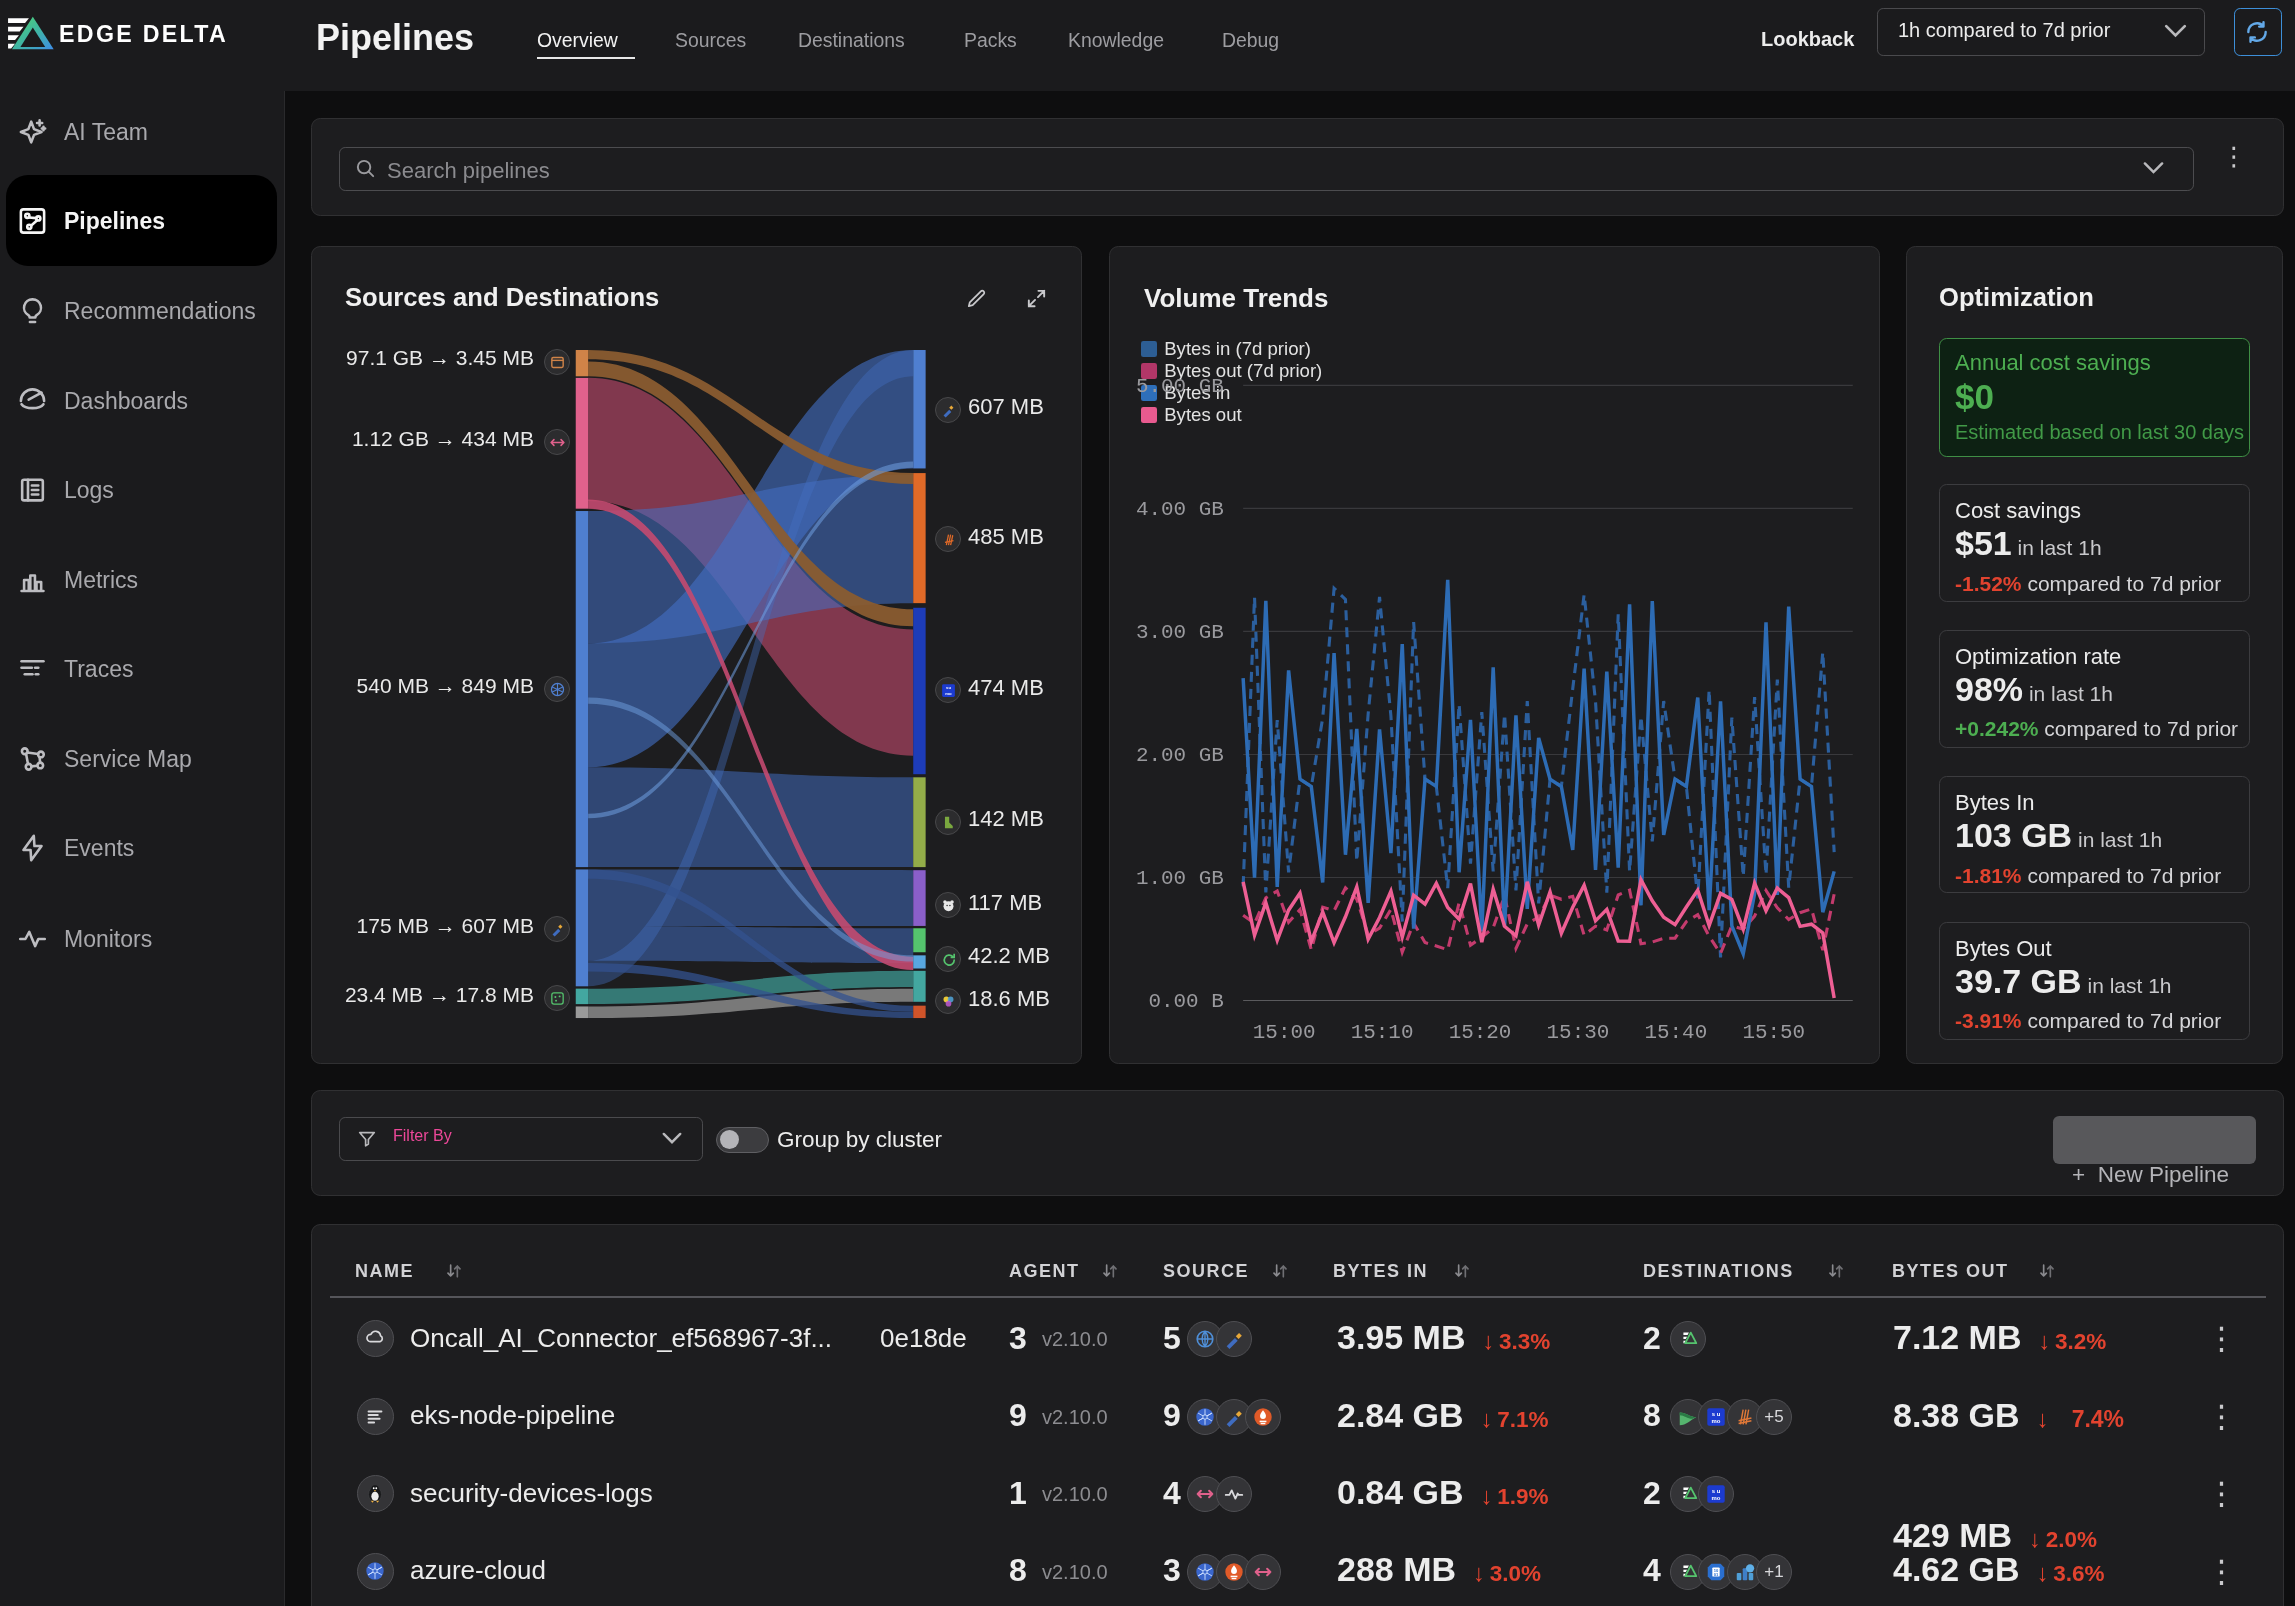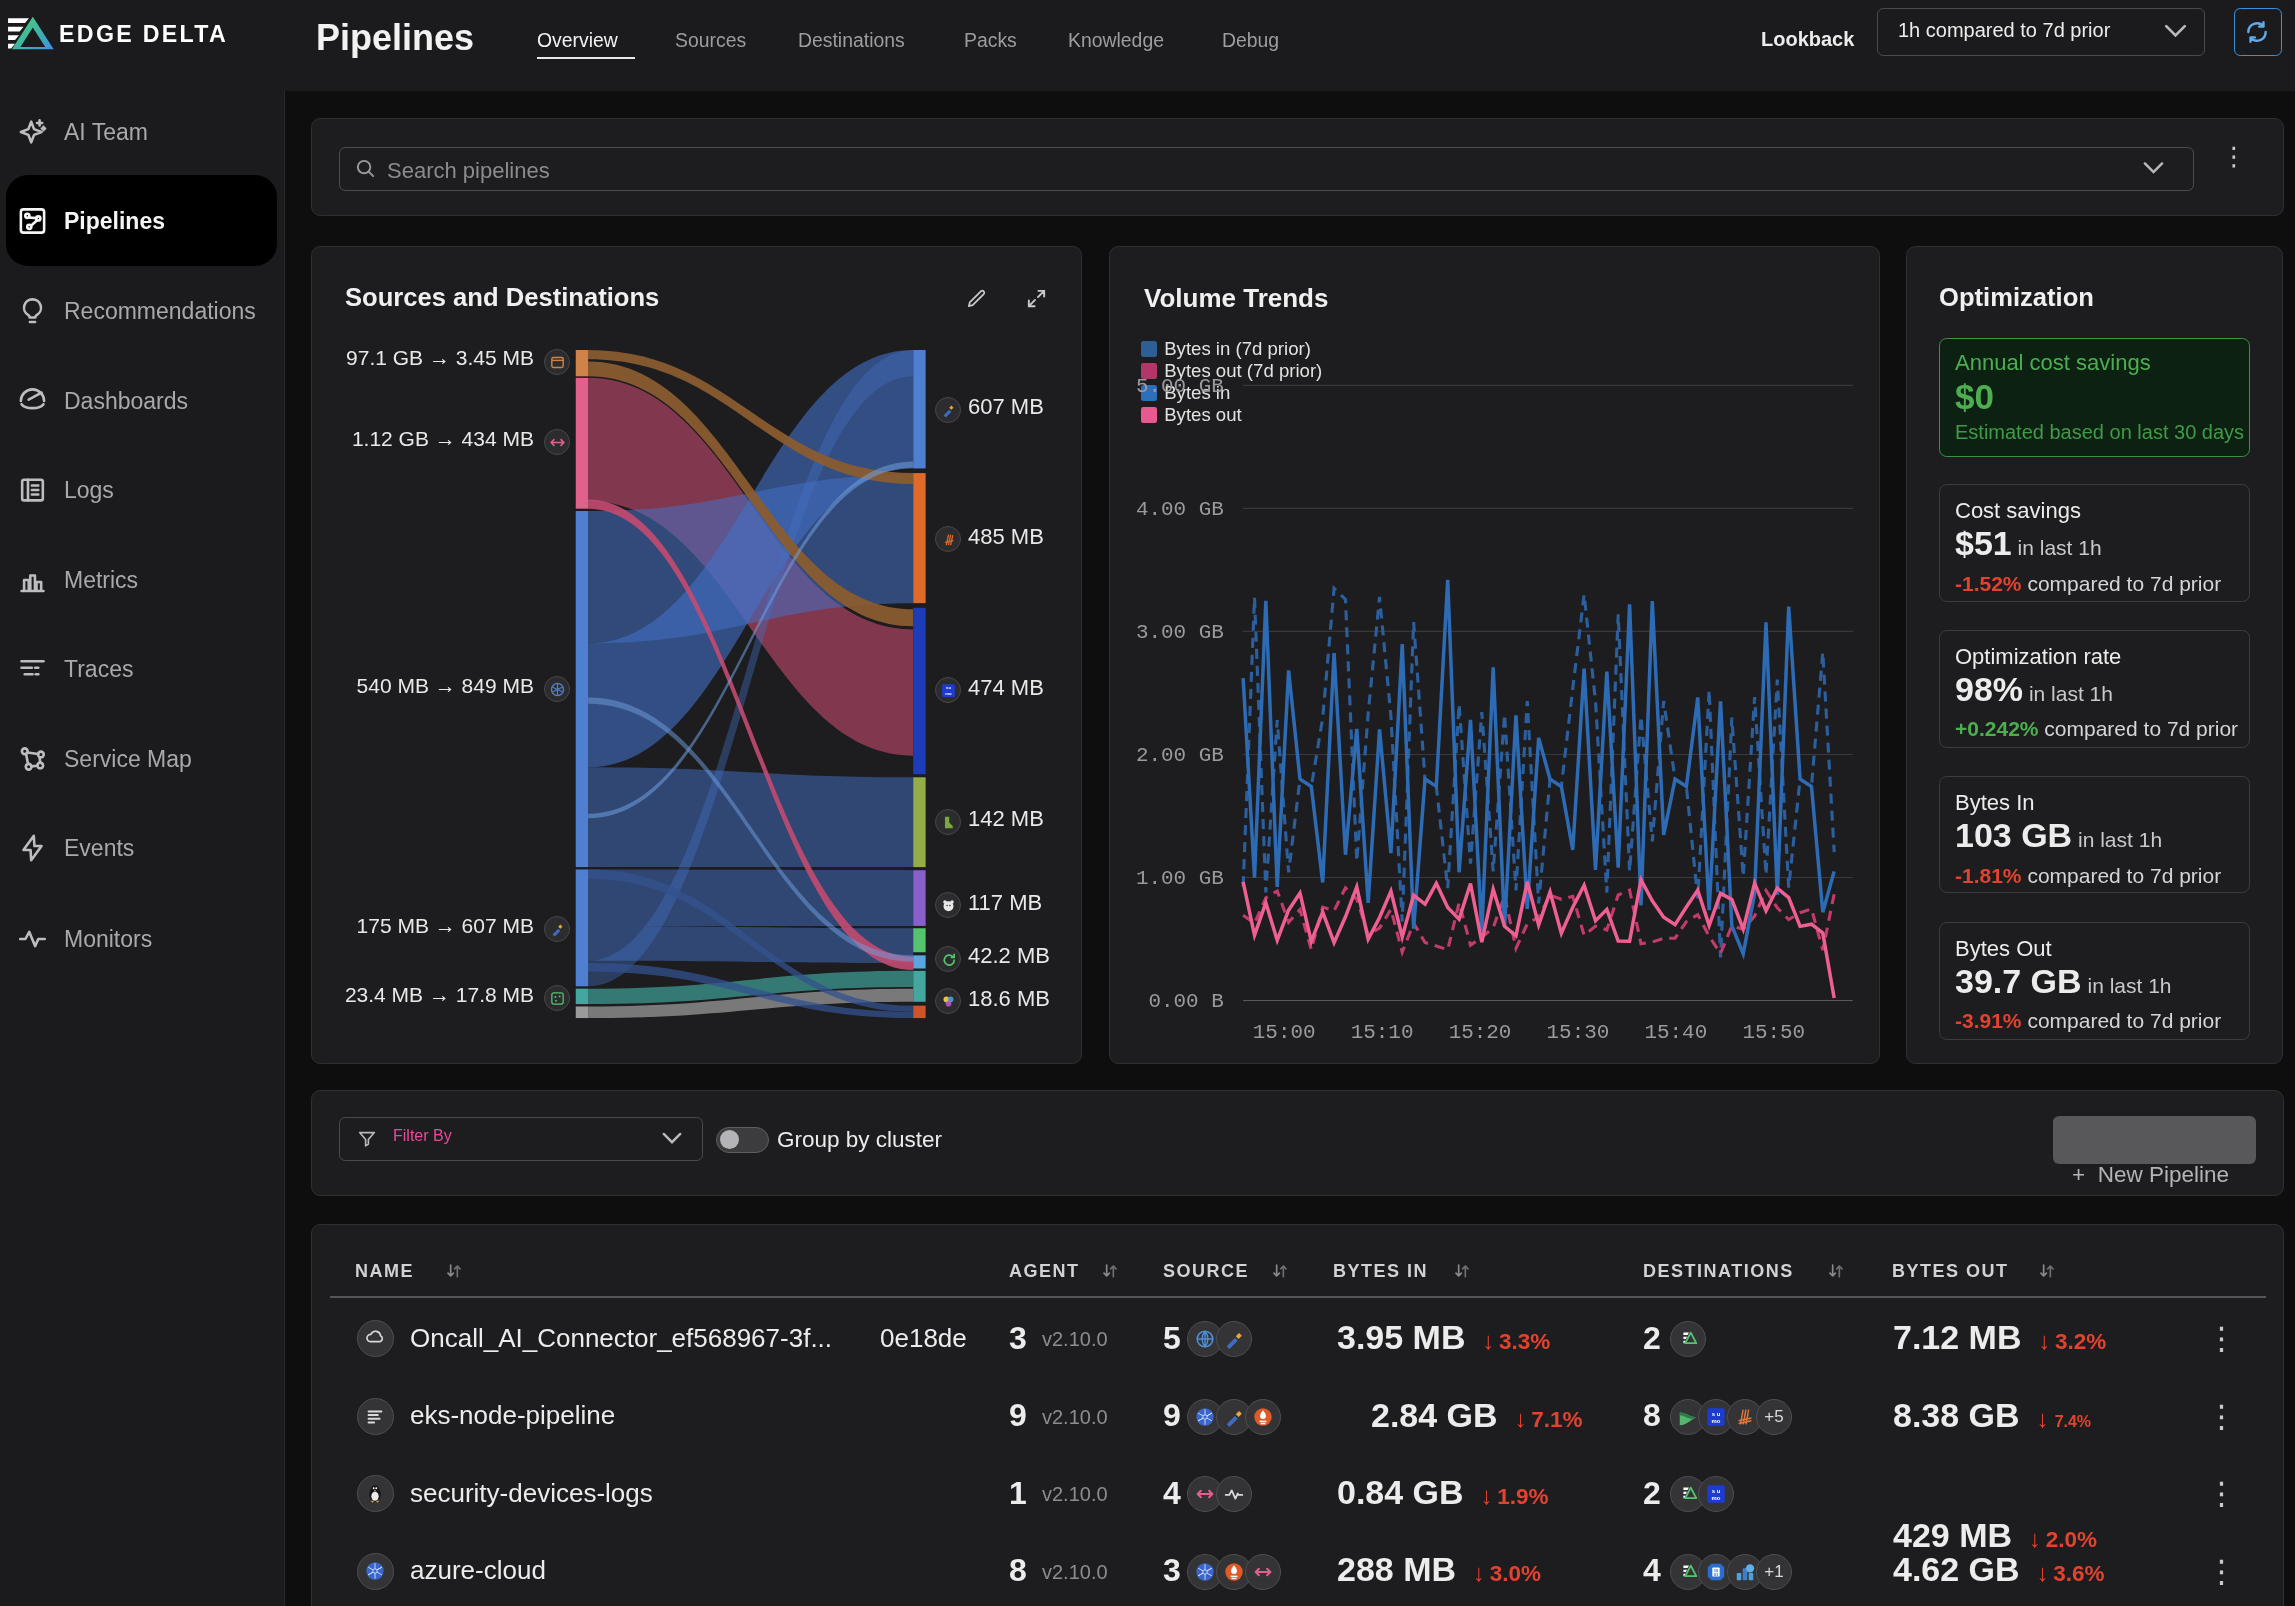--- a/index.html
+++ b/index.html
@@ -465,21 +465,21 @@
       </svg>
     </div>
     <div class="abs" style="left:1245px;top:1399px;width:36px;height:36px;border-radius:50%;background:#343437;border:1.2px solid #4e4e52;">
       <svg style="position:absolute;left:6.2px;top:6.2px" width="22" height="22" viewBox="0 0 24 24">
         <circle cx="12" cy="12" r="9.5" fill="#e05a28"></circle>
         <path d="M12 4.5 c2.2 2.8 3.2 4.4 3.2 6.5 a3.2 3.2 0 0 1 -6.4 0 c0-2.1 1-3.7 3.2-6.5 Z" fill="#fff"></path>
         <rect x="8.3" y="16" width="7.4" height="1.7" fill="#fff"></rect>
         <rect x="9.4" y="18.4" width="5.2" height="1.5" fill="#fff"></rect>
       </svg>
     </div>
-    <div class="abs" style="left:1371px;top:1396px;display:flex;align-items:baseline;white-space:nowrap;">
+    <div class="abs" style="left:1337px;top:1396px;display:flex;align-items:baseline;white-space:nowrap;">
       <span style="font-size:34px;font-weight:700;color:#ececec;">2.84 GB</span>
       <span style="font-size:24px;color:#e2432f;margin-left:17px;">↓</span>
       <span style="font-size:22.5px;font-weight:700;color:#e2432f;margin-left:4.6px;">7.1%</span>
     </div>
     <div class="abs" style="left:1643px;top:1397px;font-size:32px;font-weight:700;color:#ececec;">8</div>
     <div class="abs" style="left:1670px;top:1399px;width:36px;height:36px;border-radius:50%;background:#343437;border:1.2px solid #4e4e52;">
       <svg style="position:absolute;left:6.2px;top:6.2px" width="22" height="22" viewBox="0 0 24 24">
         <path d="M3 7 c7 0 11 5 18 5 -7 4 -11 9 -18 9 Z" fill="#55b46e"></path>
         <path d="M3 7 c7 0 11 5 18 5 l-4 2 c-6 0 -9-4 -14-4 Z" fill="#2a7a45"></path>
       </svg>
@@ -499,21 +499,21 @@
           <path d="M13 20 L16 4"></path>
           <path d="M5 16 l14-3"></path>
           <path d="M5 19 l14-3"></path>
         </g>
       </svg>
     </div>
     <div class="abs" style="left:1756px;top:1399px;width:36px;height:36px;border-radius:50%;background:#343437;border:1.2px solid #4e4e52;text-align:center;line-height:34px;font-size:17px;color:#d9d9dc;">+5</div>
     <div class="abs" style="left:1893px;top:1396px;display:flex;align-items:baseline;white-space:nowrap;">
       <span style="font-size:34px;font-weight:700;color:#ececec;">8.38 GB</span>
       <span style="font-size:24px;color:#e2432f;margin-left:17px;">↓</span>
-      <span style="font-size:16px;font-weight:700;color:#e2432f;margin-left:6px;">7.4%</span>
+      <span style="font-size:23px;font-weight:700;color:#e2432f;margin-left:23px;">7.4%</span>
     </div>
     <div class="abs" style="left:2206px;top:1398px;font-size:31px;color:#c9c9cc;">⋮</div>
     <div class="abs" style="left:357px;top:1475px;width:37px;height:37px;border-radius:50%;background:#343437;border:1.2px solid #4e4e52;">
       <svg style="position:absolute;left:6.2px;top:6.2px" width="22" height="22" viewBox="0 0 24 24">
         <ellipse cx="12" cy="13.5" rx="7" ry="8.5" fill="#17181a" stroke="#3e3f42" stroke-width="0.8"></ellipse>
         <circle cx="12" cy="7.5" r="4" fill="#17181a"></circle>
         <circle cx="10.6" cy="6.8" r="1" fill="#fff"></circle>
         <circle cx="13.4" cy="6.8" r="1" fill="#fff"></circle>
         <path d="M10.7 9 h2.6 l-1.3 1.6 Z" fill="#f0b040"></path>
         <ellipse cx="12" cy="15.5" rx="4" ry="5" fill="#ececec"></ellipse>

